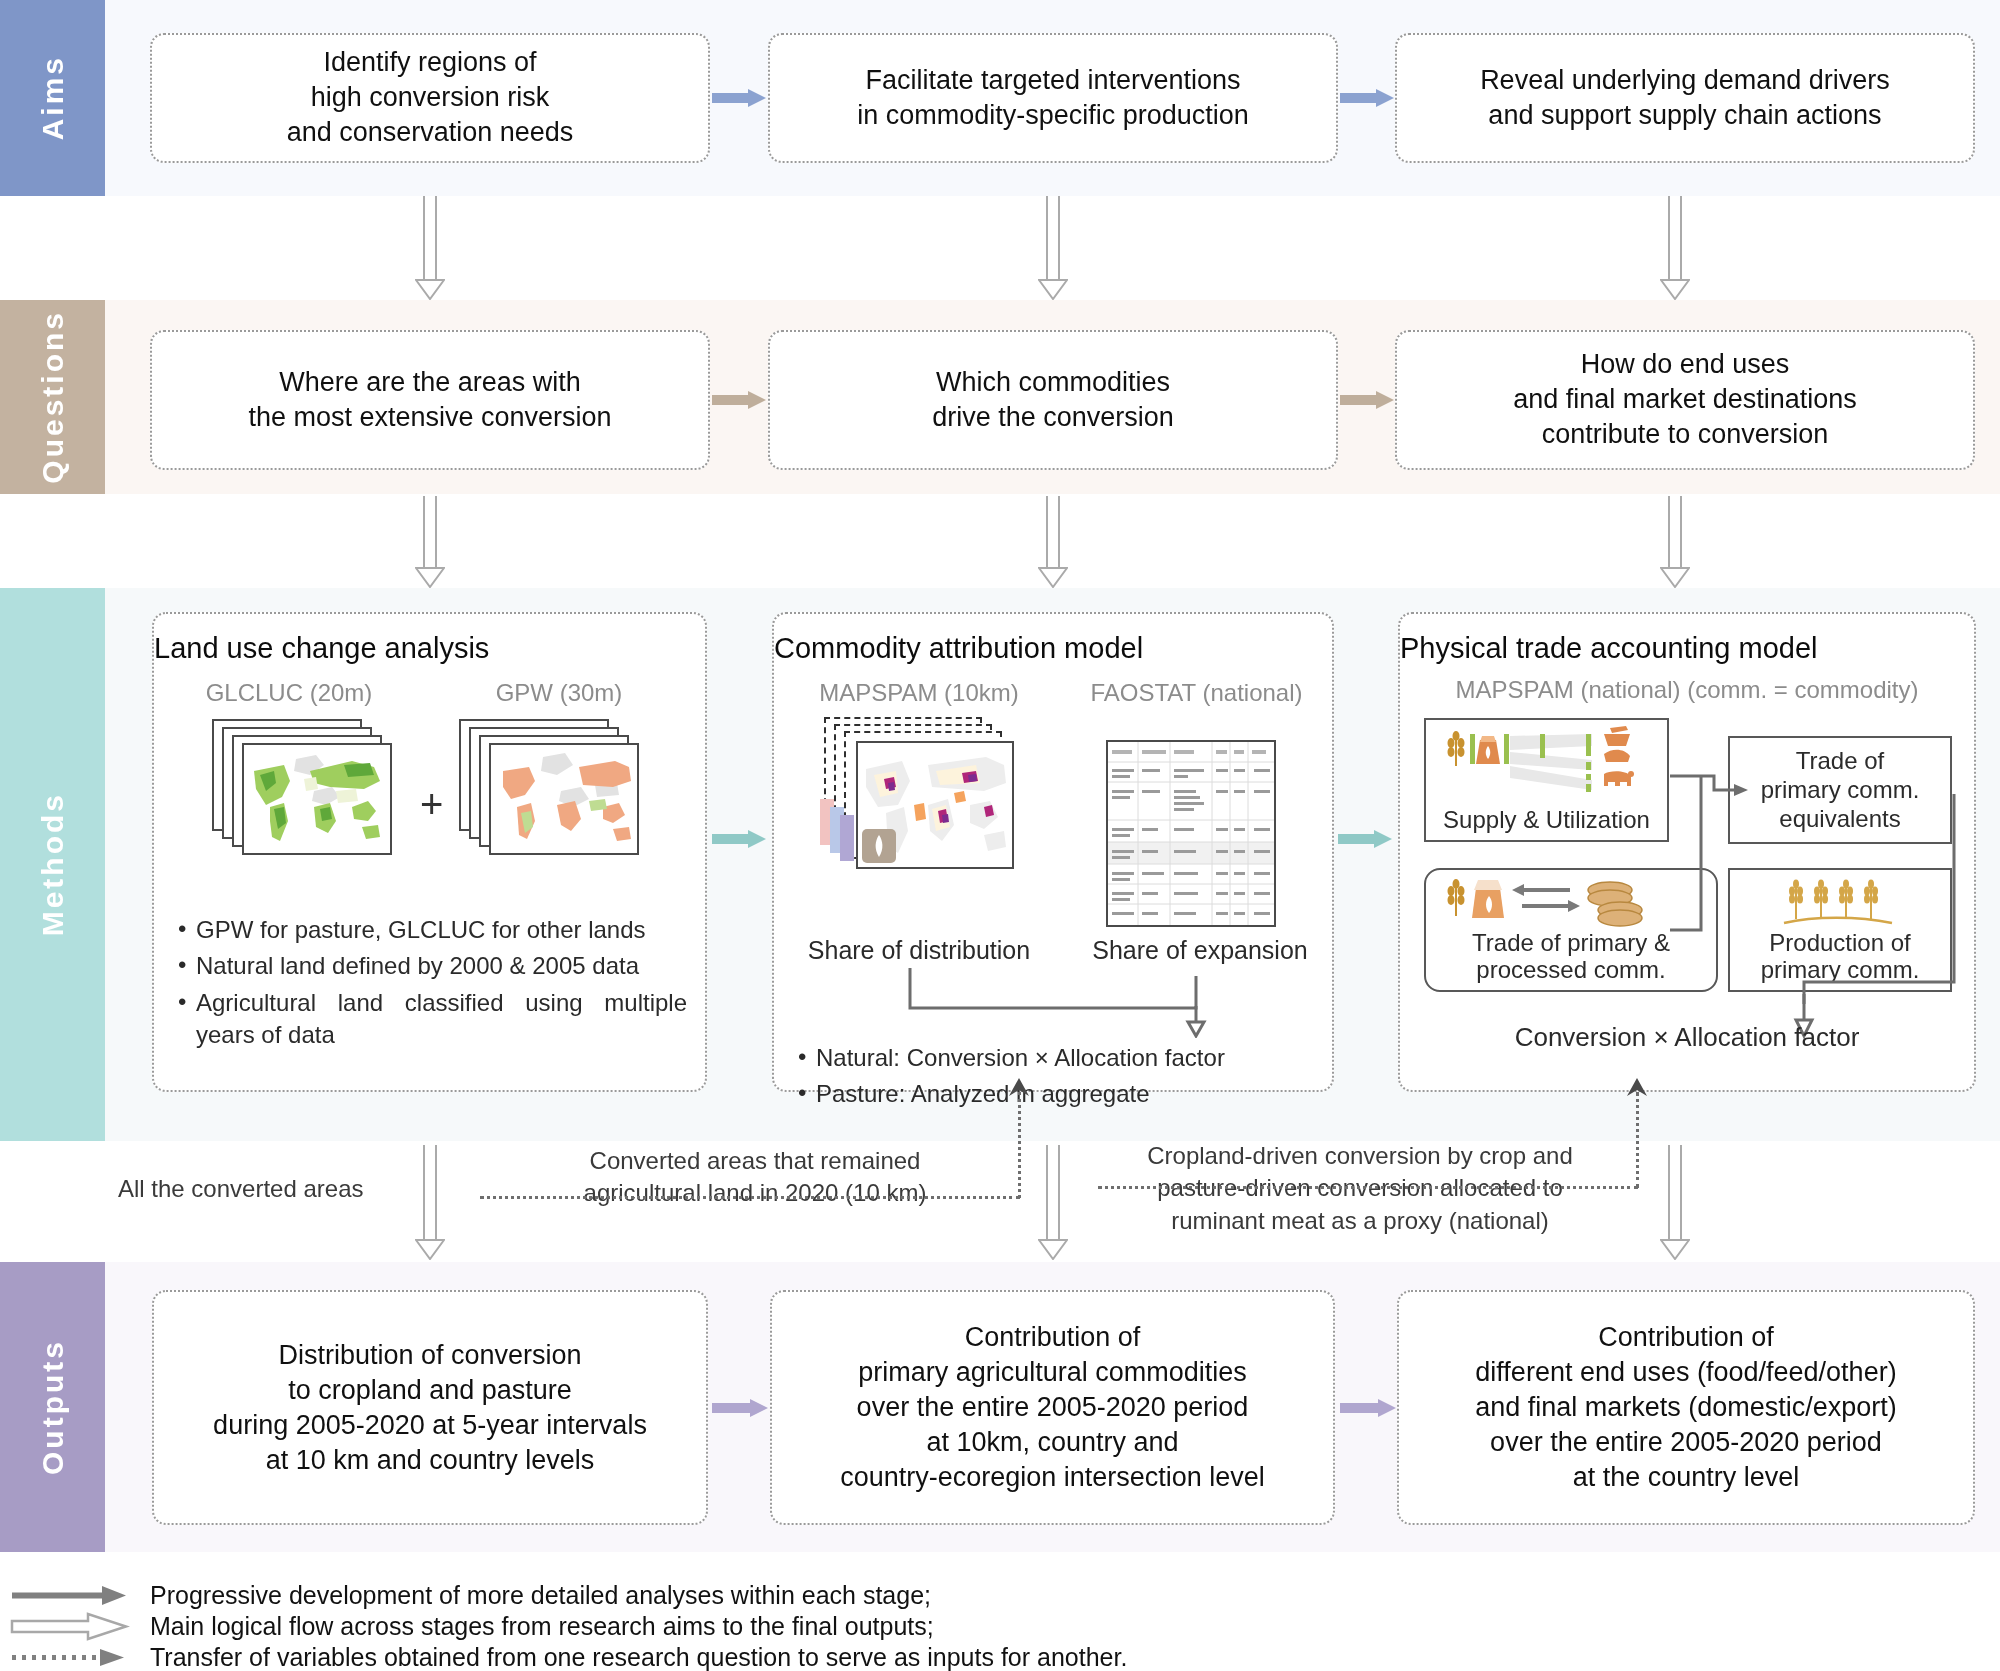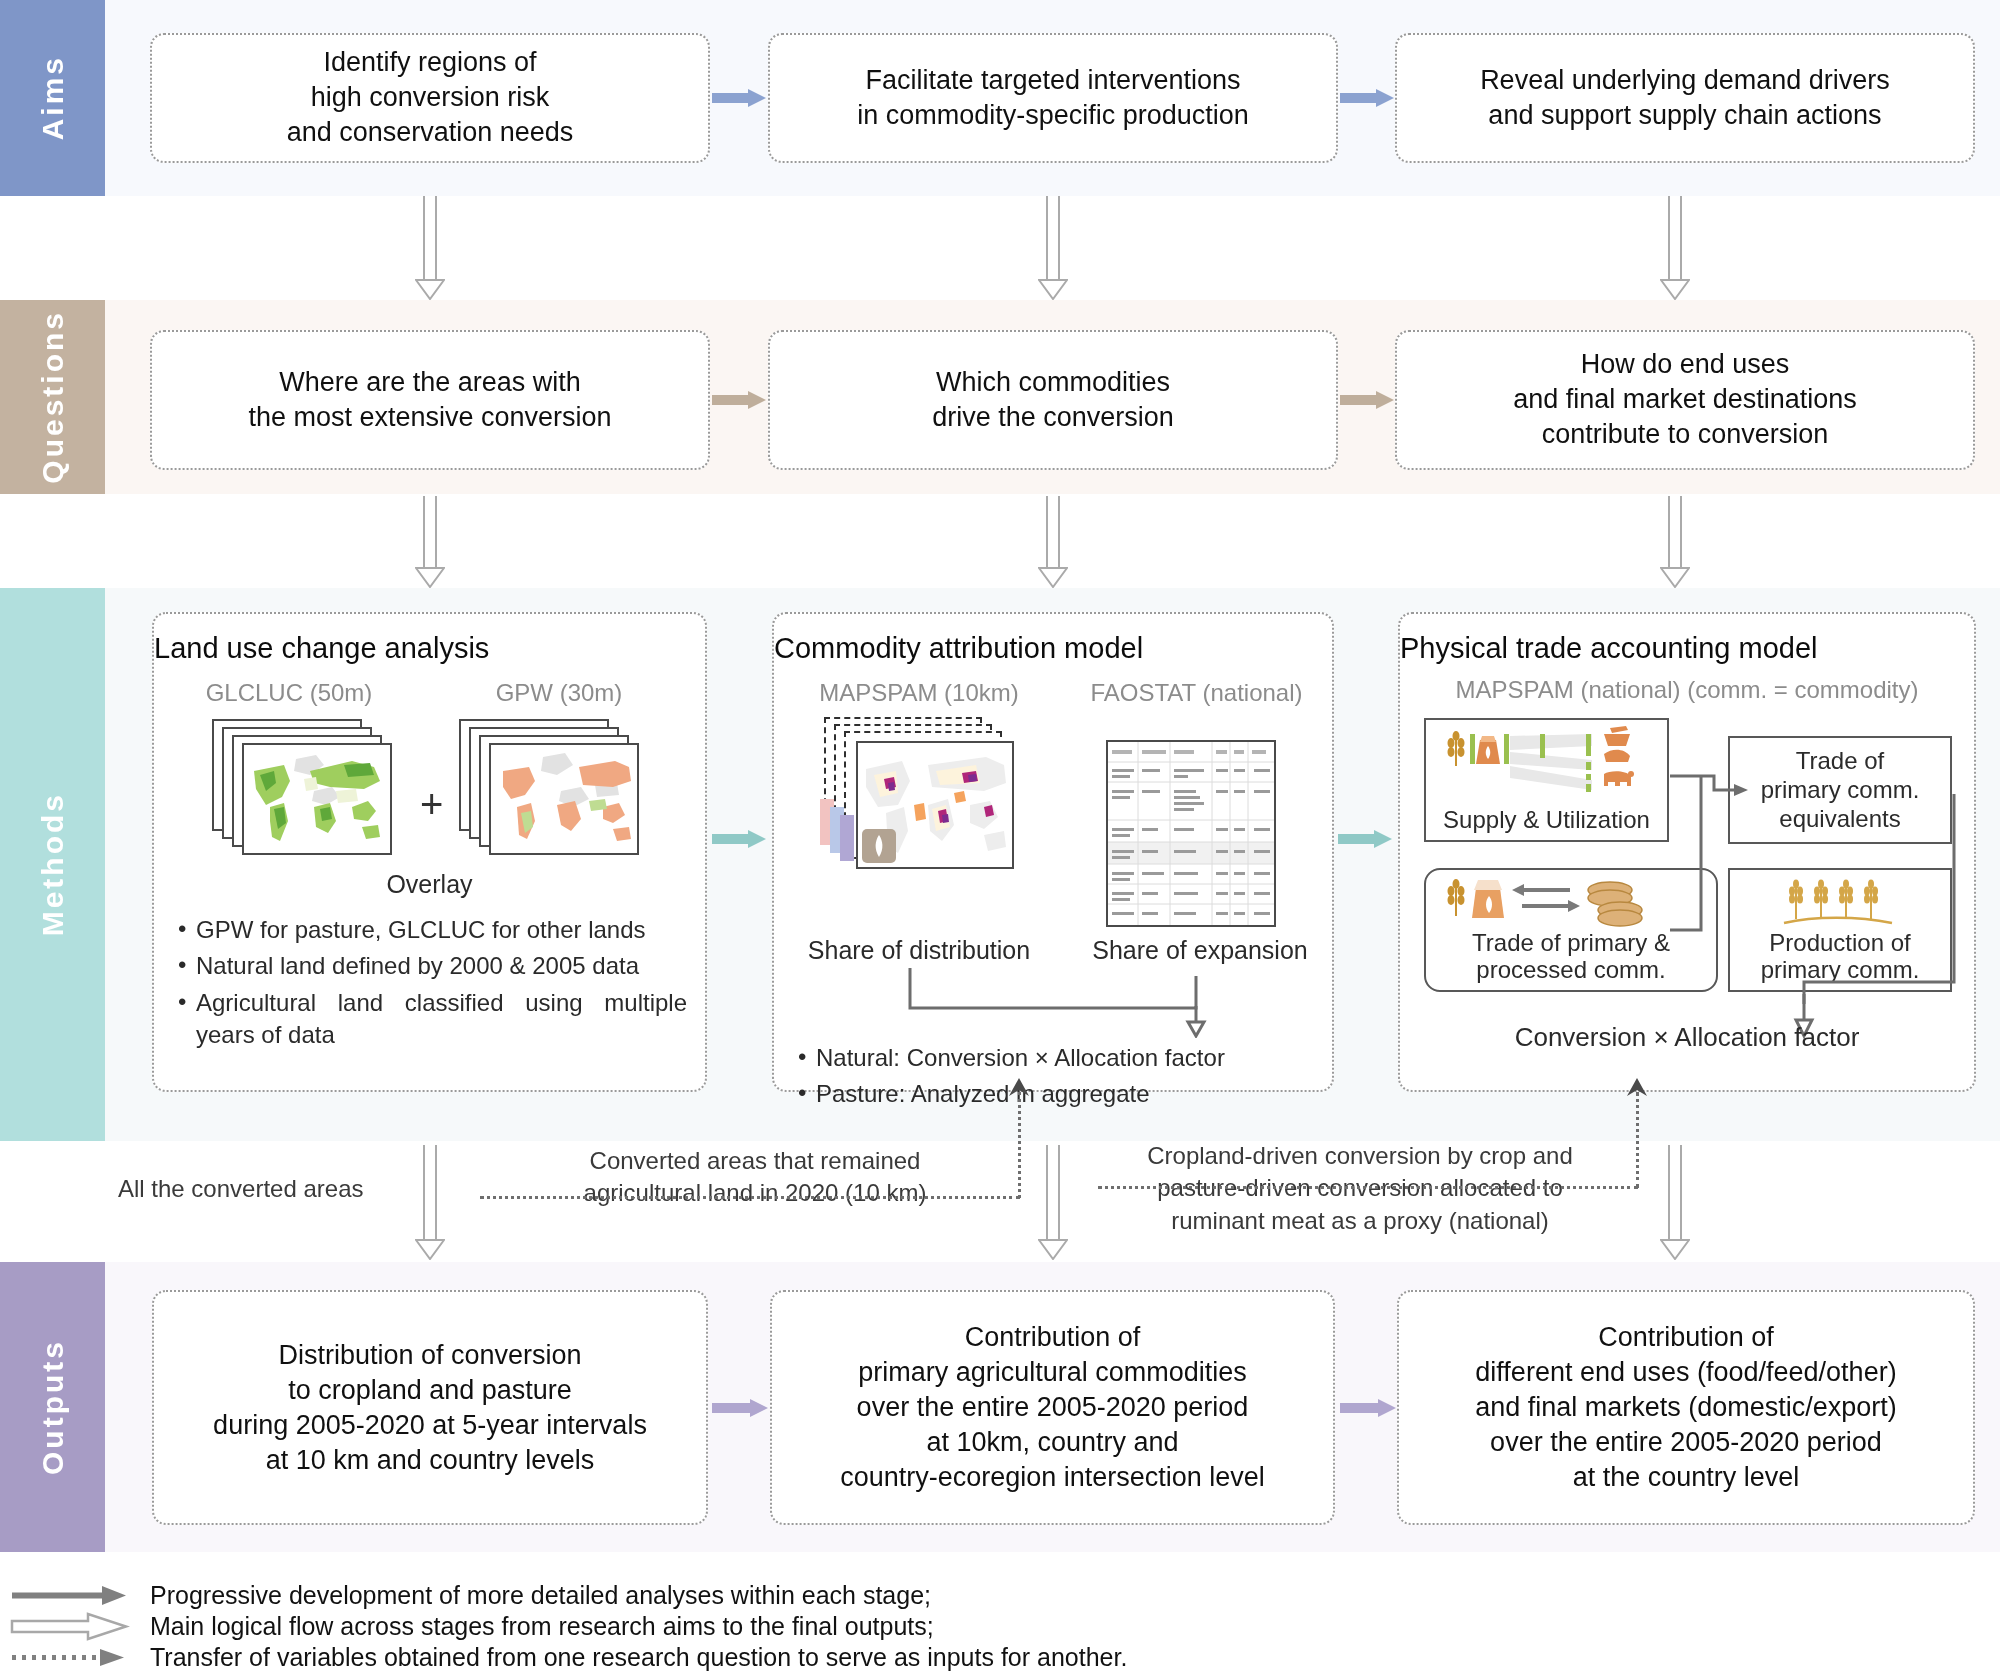--- a/index.html
+++ b/index.html
@@ -205,21 +205,21 @@
 </div>
 <div class="varrow" style="left:1660px; top:496px; height:92px;">
   <div class="vshaft"></div>
   <div class="vhead"><svg width="30" height="21" viewBox="0 0 30 21">
         <polygon points="1,1 29,1 15,20" fill="#ffffff" stroke="#aaaaaa" stroke-width="2"></polygon>
       </svg></div>
 </div>
 
 <div class="card" style="left:152px; top:612px; width:555px; height:480px;">
   <div class="m-title" style="top:18px;">Land use change analysis</div>
-  <div class="m-sub" style="left:20px; top:65px; width:230px;">GLCLUC (50m)</div>
+  <div class="m-sub" style="left:20px; top:65px; width:230px;">GLCLUC (20m)</div>
   <div class="m-sub" style="left:300px; top:65px; width:210px;">GPW (30m)</div>
 
   <div class="sheets" style="left:58px; top:105px; width:200px; height:140px;">
     <div class="sheet" style="left:0px;  top:0px;  width:150px; height:112px;"></div>
     <div class="sheet" style="left:10px; top:8px;  width:150px; height:112px;"></div>
     <div class="sheet" style="left:20px; top:16px; width:150px; height:112px;"></div>
     <div class="sheet" style="left:30px; top:24px; width:150px; height:112px; overflow:hidden;">
       <svg width="146" height="108" viewBox="0 0 146 108">
         <rect width="146" height="108" fill="#ffffff"></rect>
         <g fill="#e2e2e2">
@@ -271,21 +271,20 @@
           <path d="M122 84 L138 82 L140 94 L126 96 Z"></path>
         </g>
         <g fill="#bfdc92">
           <path d="M30 68 L40 66 L42 82 L34 88 Z"></path>
           <path d="M98 56 L114 54 L116 64 L100 66 Z"></path>
         </g>
       </svg>
     </div>
   </div>
 
-  <div class="m-cap" style="left:0; right:0; top:256px;">Overlay</div>
 
   <ul class="m-bul" style="left:20px; right:18px; top:300px;">
     <li>GPW for pasture, GLCLUC for other lands</li>
     <li>Natural land defined by 2000 &amp; 2005 data</li>
     <li>Agricultural land classified using multiple years of data</li>
   </ul>
 </div>
 
 <div class="harrow" style="left:712px; top:830px; width:54px; color:#8fc9c6;">
   <div class="shaft"></div>

